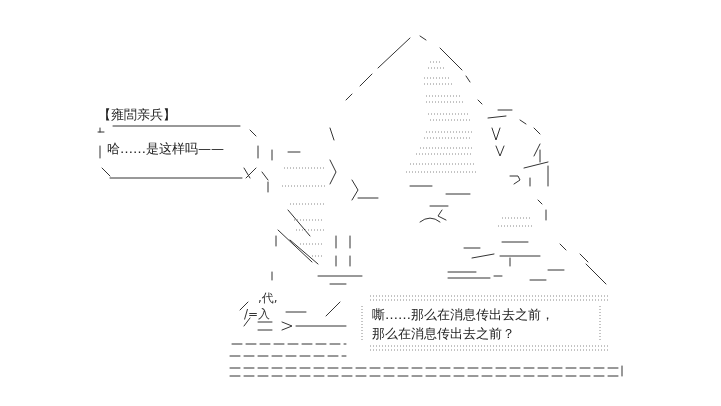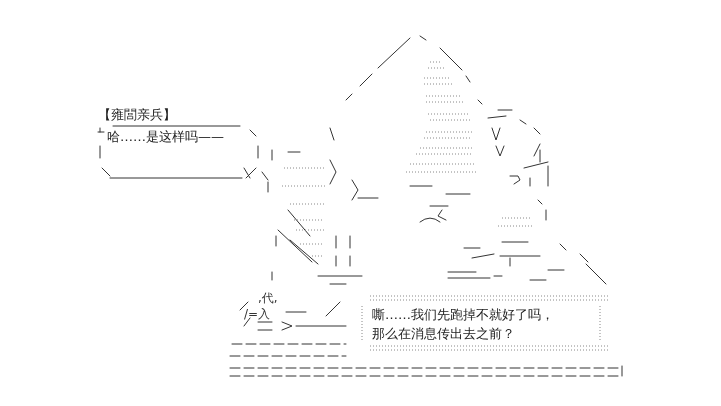--- a/index.html
+++ b/index.html
@@ -1,19 +1,19 @@
 <!DOCTYPE html>
 <html><head>
 <meta charset="utf-8">
 <style>
   html,body{margin:0;padding:0;background:#ffffff;}
   body{width:721px;height:406px;position:relative;overflow:hidden;font-family:"DejaVu Sans",sans-serif;color:#222;}
   #art{position:absolute;left:0;top:0;width:721px;height:406px;}
   .speaker{position:absolute;left:98px;top:106px;font-size:13px;color:#222;}
-  .bubble-line{position:absolute;left:107px;top:128px;font-size:13px;color:#222;}
+  .bubble-line{position:absolute;left:107px;top:140px;font-size:13px;color:#222;}
   .speech{position:absolute;left:372px;font-size:13px;color:#222;white-space:nowrap;}
   .s1{top:306px;}
   .s2{top:325px;}
 </style>
 </head>
 <body>
 
 <svg id="art" viewBox="0 0 721 406" xmlns="http://www.w3.org/2000/svg">
   <g stroke="#333" stroke-width="1" fill="none" stroke-linecap="round">
 
@@ -141,14 +141,14 @@
     <line x1="600" y1="306" x2="600" y2="340"></line>
   </g>
   <g font-family="DejaVu Sans, sans-serif" font-size="12" fill="#333">
     <text x="258" y="302">,代,</text>
     <text x="244" y="318">/=入</text>
   </g>
 </svg>
 
 <div class="speaker">【雍閭亲兵】</div>
 <div class="bubble-line">哈……是这样吗——</div>
-<div class="speech s1">嘶……我们先跑掉不就好了吗，</div>
+<div class="speech s1">嘶……那么在消息传出去之前，</div>
 <div class="speech s2">那么在消息传出去之前？</div>
 
 </body></html>

